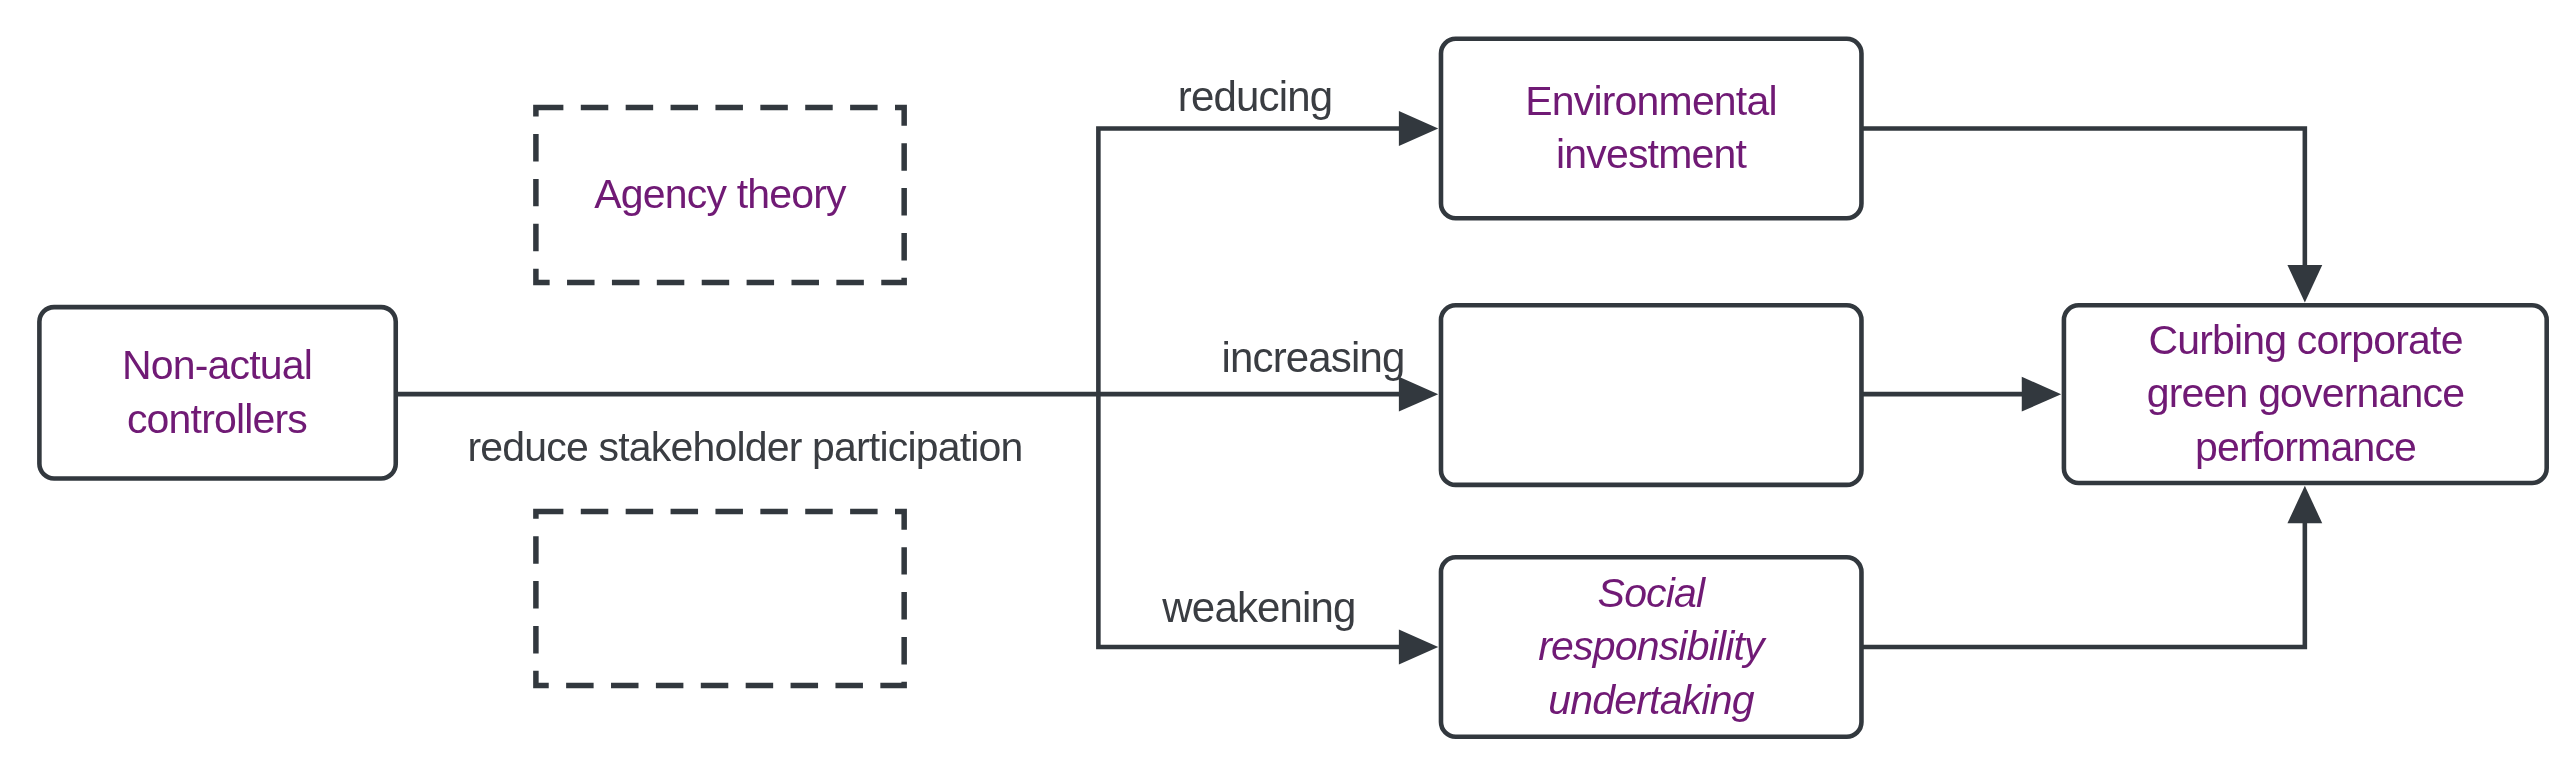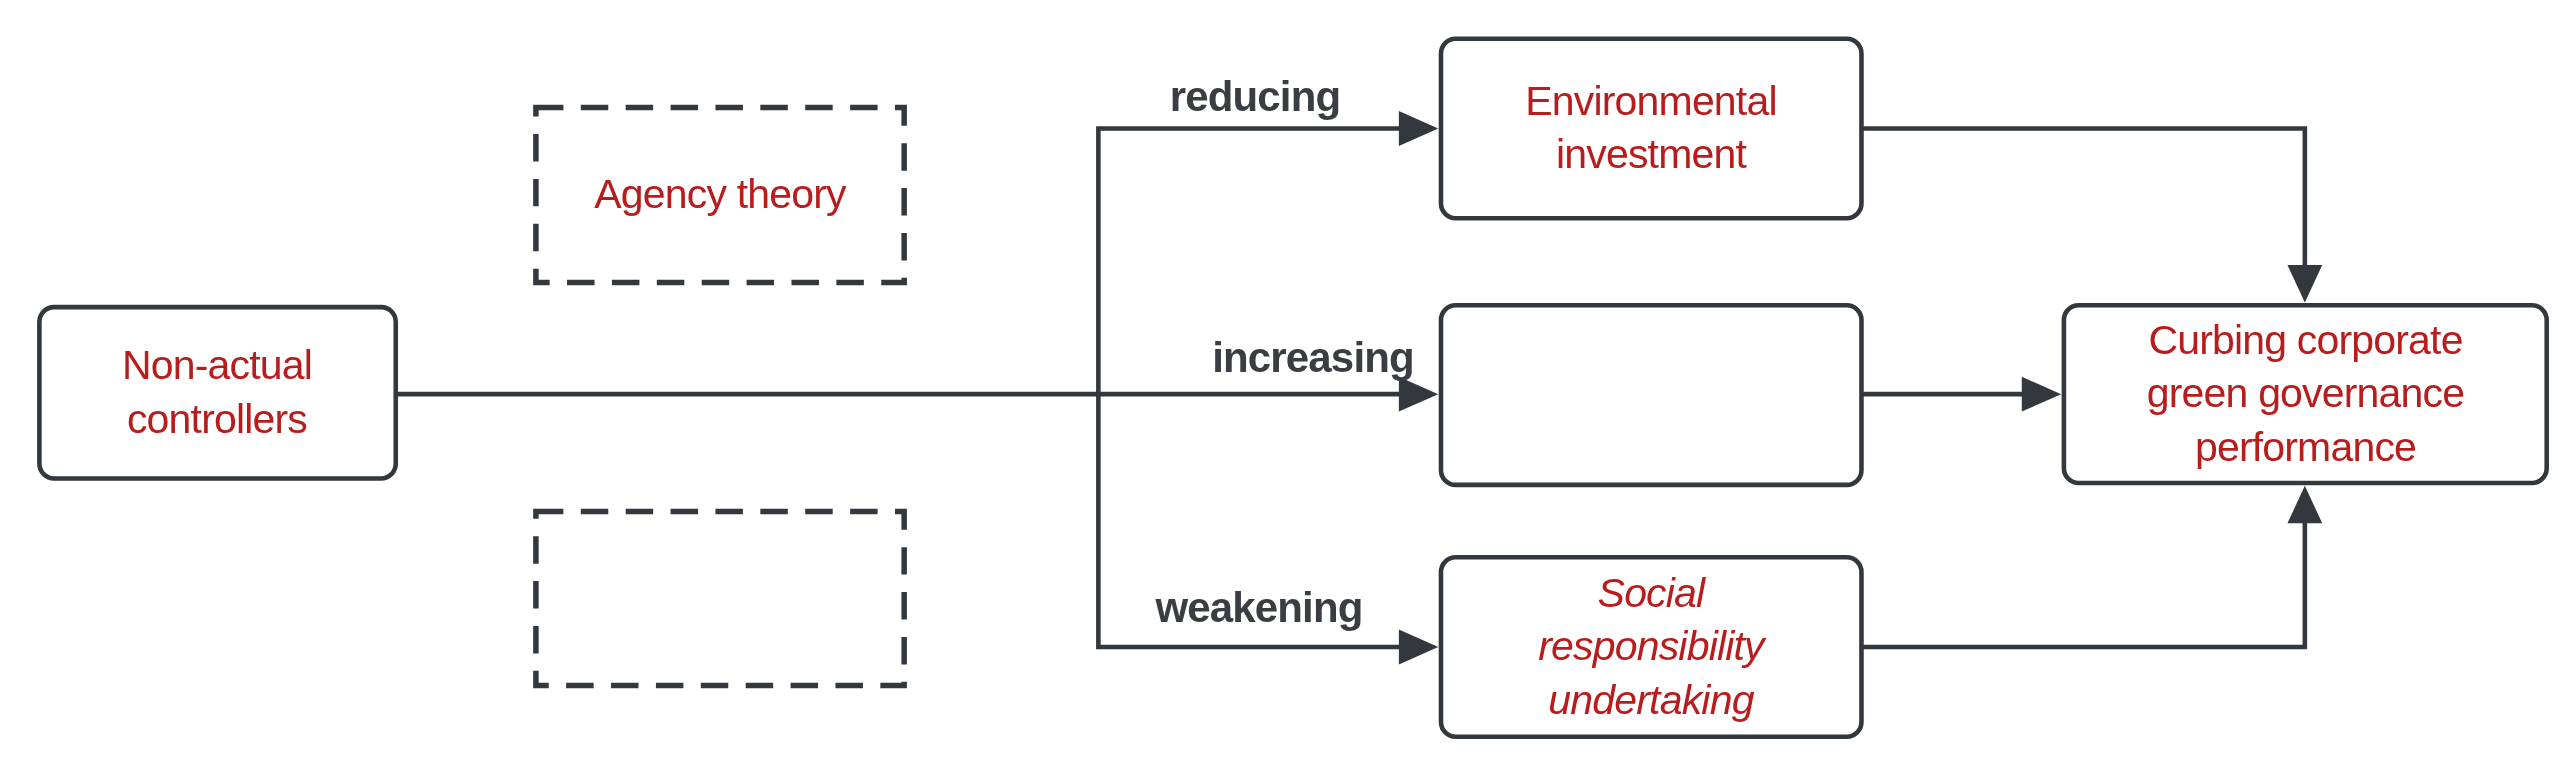--- a/index.html
+++ b/index.html
@@ -9,27 +9,27 @@
     font-family:"Liberation Sans",sans-serif;color:#3a3d42;background:#ffffff;
   }
   .stage svg{position:absolute;left:0;top:0;width:2576px;height:759px;}
   .lines path{fill:none;stroke:#32383e;stroke-width:5px;}
   .boxes rect{fill:#ffffff;stroke:#32383e;stroke-width:5px;}
   .boxes rect.dashed{fill:#ffffff;stroke-width:6px;stroke-dasharray:30 19;}
   .arrowheads polygon{fill:#32383e;stroke:none;}
   .node-label{
     position:absolute;display:flex;align-items:center;justify-content:center;
     text-align:center;font-size:41px;line-height:1.3;letter-spacing:-0.02em;
-    white-space:pre-line;color:#b91c1c;
+    white-space:pre-line;color:#701a75;
   }
   .edge-label{
     position:absolute;transform:translate(-50%,-50%);
     font-size:41px;letter-spacing:-0.02em;white-space:pre;color:#3a3d42;
   }
-  .edge-label.bold{font-weight:bold;font-size:42px;}
+  .edge-label.bold{font-weight:normal;font-size:42px;}
 </style>
 </head>
 <body>
 
 <div class="stage">
 
   <svg viewBox="0 0 2812 828" aria-hidden="true">
     <g class="lines">
       <path d="M 430 430 H 1532"></path>
       <path d="M 1199 430 V 140 H 1532"></path>
@@ -69,20 +69,21 @@
 
   <div class="node-label" style="left:1441px;top:557px;width:420px;height:180px;font-style:italic;">Social
 responsibility
 undertaking</div>
 
   <div class="node-label" style="left:2064px;top:305px;width:483px;height:178px;">Curbing corporate
 green governance
 performance</div>
 
 
+  <div class="edge-label" style="left:745px;top:447px;">reduce stakeholder participation</div>
 
   <div class="edge-label bold" style="left:1255px;top:97px;">reducing</div>
 
   <div class="edge-label bold" style="left:1313px;top:358px;">increasing</div>
 
   <div class="edge-label bold" style="left:1259px;top:608px;">weakening</div>
 
 </div>
 
 

